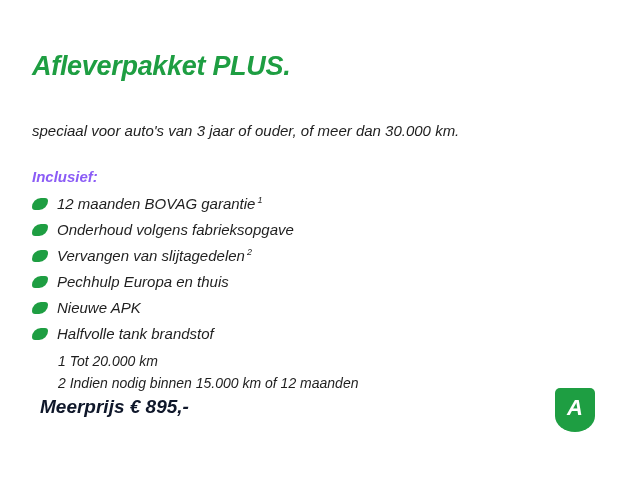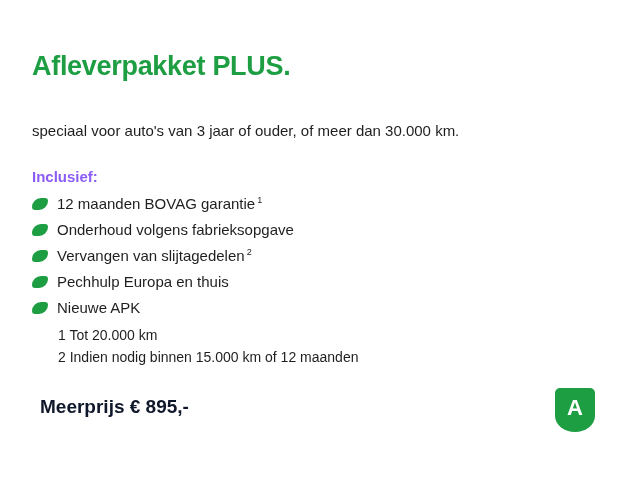--- a/index.html
+++ b/index.html
@@ -12,20 +12,21 @@
     background: #ffffff;
     font-family: "Liberation Sans", sans-serif;
     overflow: hidden;
   }
   .page {
     position: relative;
     width: 640px;
     height: 480px;
     background: #ffffff;
     box-sizing: border-box;
+    font-style: italic;
   }
   .content {
     position: absolute;
     left: 32px;
     top: 52px;
     right: 24px;
   }
   .title {
     font-size: 27px;
     font-weight: bold;
@@ -173,20 +174,24 @@
         <span class="feature-text"><span>Vervangen van slijtagedelen</span><sup>2</sup></span>
       </li>
       <li>
         <span class="leaf"></span>
         <span class="feature-text"><span>Pechhulp Europa en thuis</span><sup></sup></span>
       </li>
       <li>
         <span class="leaf"></span>
         <span class="feature-text"><span>Nieuwe APK</span><sup></sup></span>
       </li>
+      <li>
+        <span class="leaf"></span>
+        <span class="feature-text"><span>Halfvolle tank brandstof</span><sup></sup></span>
+      </li>
     </ul>
 
     <div class="footnotes">
       <div class="footnote">1 Tot 20.000 km</div>
       <div class="footnote">2 Indien nodig binnen 15.000 km of 12 maanden</div>
     </div>
 
   </div>
 
   <div class="price">Meerprijs € 895,-</div>

